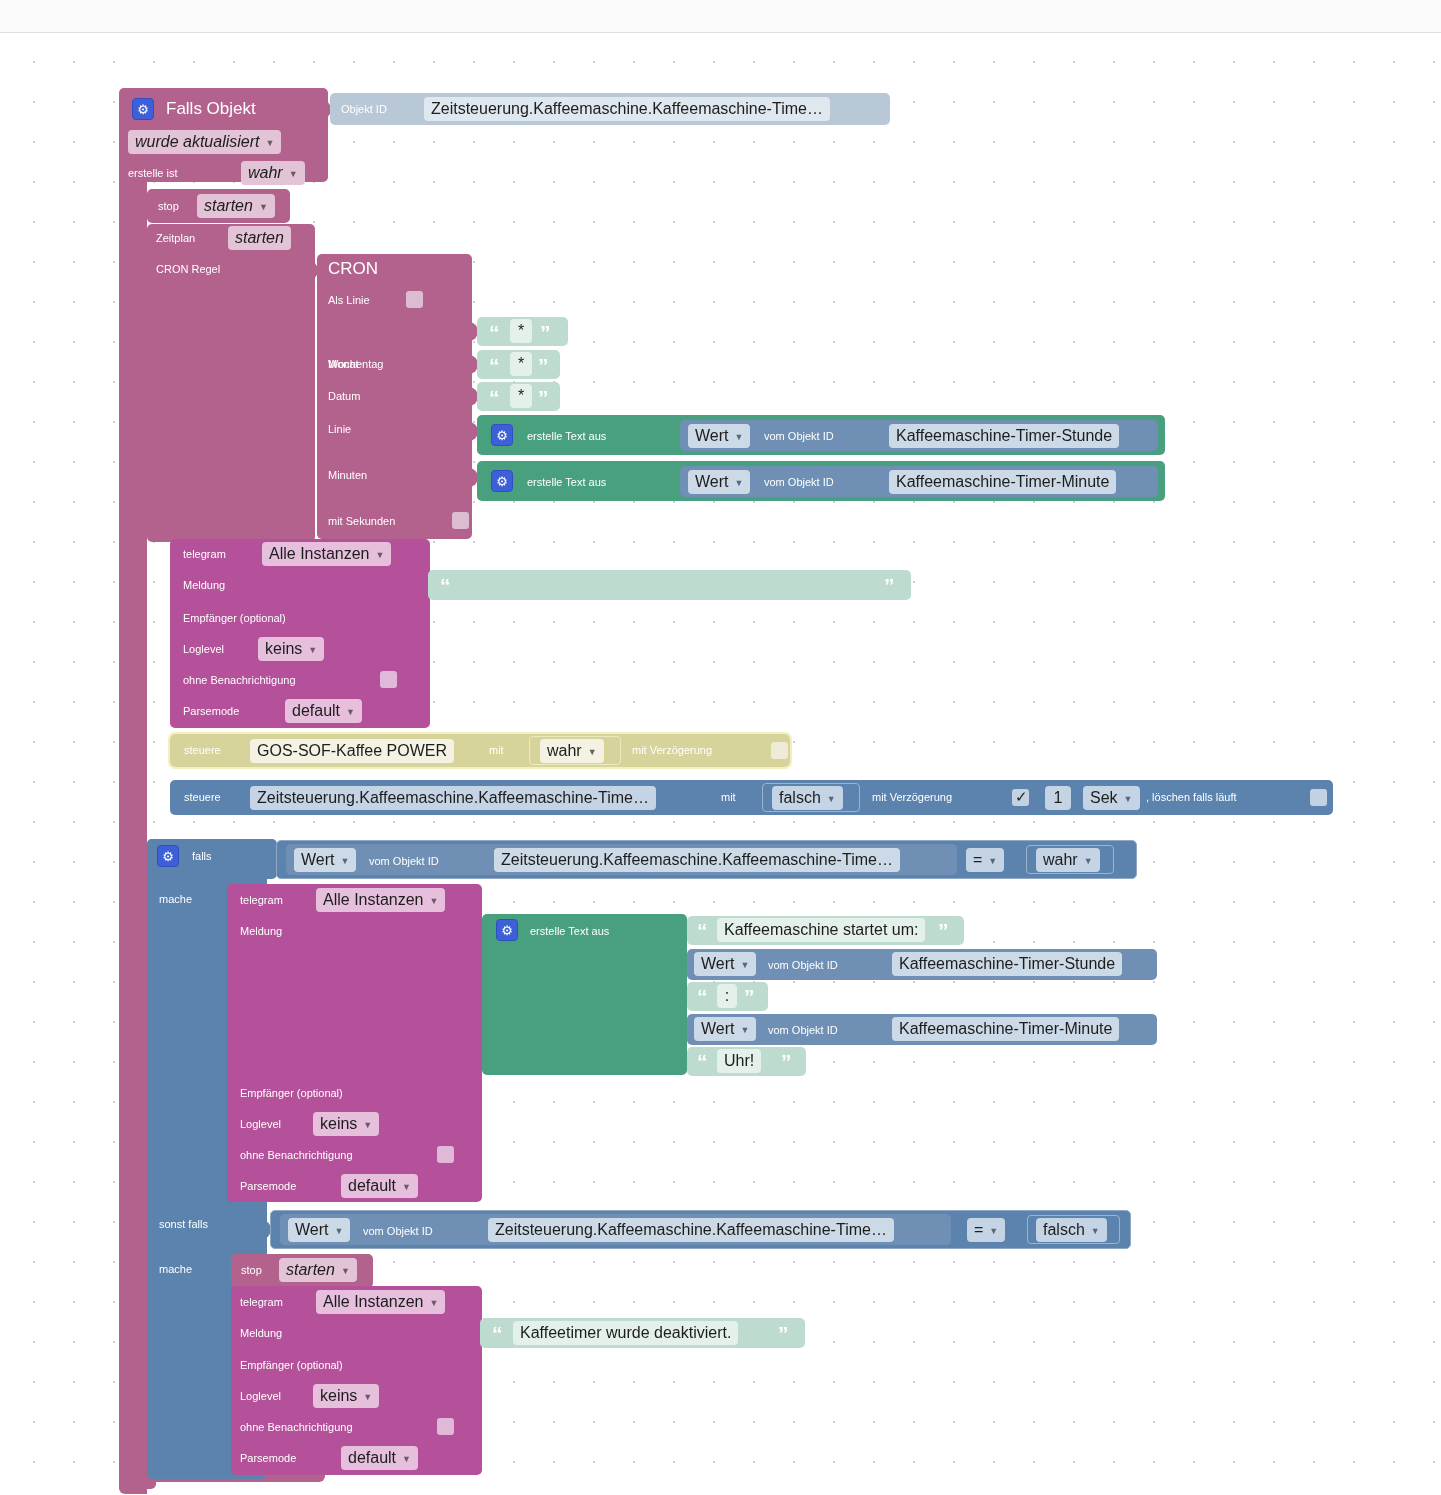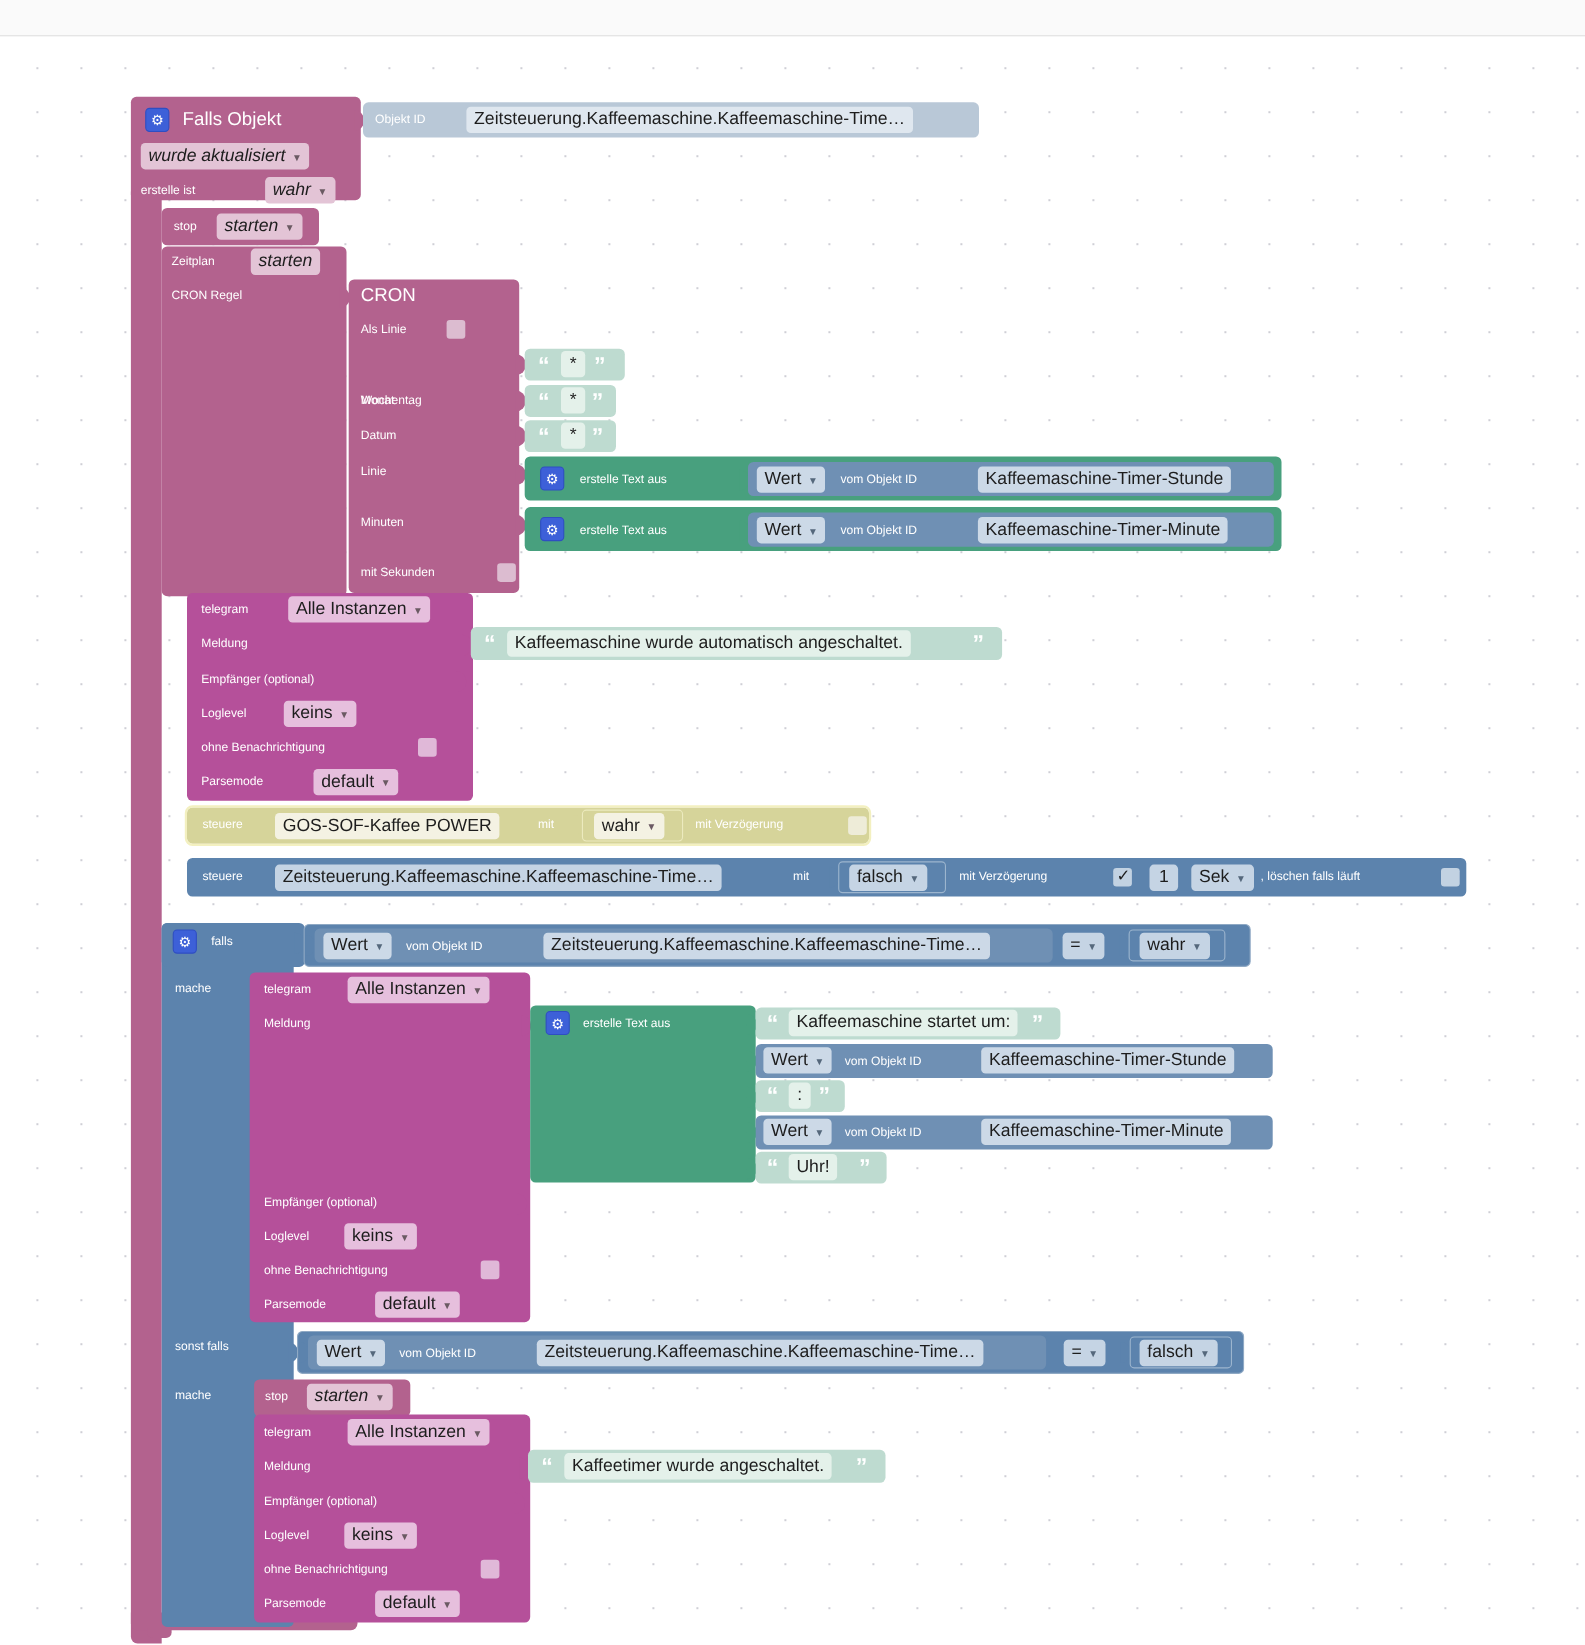--- a/index.html
+++ b/index.html
@@ -219,21 +219,20 @@
   <div class="lbl" style="left:183px; top:510px;">telegram</div>
   <div class="fld onpurple" style="left:262px; top:508px;">
     <span>Alle Instanzen</span>
     <span class="caret">▼</span>
   </div>
 
   <div class="lbl" style="left:183px; top:541px;">Meldung</div>
   <div class="notch n-purple" style="left:420px; top:543px;"></div>
   <div class="body c-mint" style="left:428px; top:536px; width:483px; height:30px;"></div>
   <div class="q" style="left:440px; top:541px;">“</div>
-  <div class="fld onmint" style="left:461px; top:539px;">Kaffeemaschine wurde automatisch angeschaltet.</div>
   <div class="q" style="left:884px; top:541px;">”</div>
 
   <div class="lbl" style="left:183px; top:574px;">Empfänger (optional)</div>
   <div class="notch n-purple" style="left:415px; top:576px;"></div>
 
   <div class="lbl" style="left:183px; top:605px;">Loglevel</div>
   <div class="fld onpurple" style="left:258px; top:603px;">
     <span>keins</span>
     <span class="caret">▼</span>
   </div>
@@ -411,21 +410,21 @@
   <div class="lbl" style="left:240px; top:1258px;">telegram</div>
   <div class="fld onpurple" style="left:316px; top:1256px;">
     <span>Alle Instanzen</span>
     <span class="caret">▼</span>
   </div>
 
   <div class="lbl" style="left:240px; top:1289px;">Meldung</div>
   <div class="notch n-purple" style="left:472px; top:1291px;"></div>
   <div class="body c-mint" style="left:480px; top:1284px; width:325px; height:30px;"></div>
   <div class="q" style="left:492px; top:1289px;">“</div>
-  <div class="fld onmint" style="left:513px; top:1287px;">Kaffeetimer wurde angeschaltet.</div>
+  <div class="fld onmint" style="left:513px; top:1287px;">Kaffeetimer wurde deaktiviert.</div>
   <div class="q" style="left:778px; top:1289px;">”</div>
 
   <div class="lbl" style="left:240px; top:1321px;">Empfänger (optional)</div>
   <div class="notch n-purple" style="left:468px; top:1323px;"></div>
 
   <div class="lbl" style="left:240px; top:1352px;">Loglevel</div>
   <div class="fld onpurple" style="left:313px; top:1350px;">
     <span>keins</span>
     <span class="caret">▼</span>
   </div>

